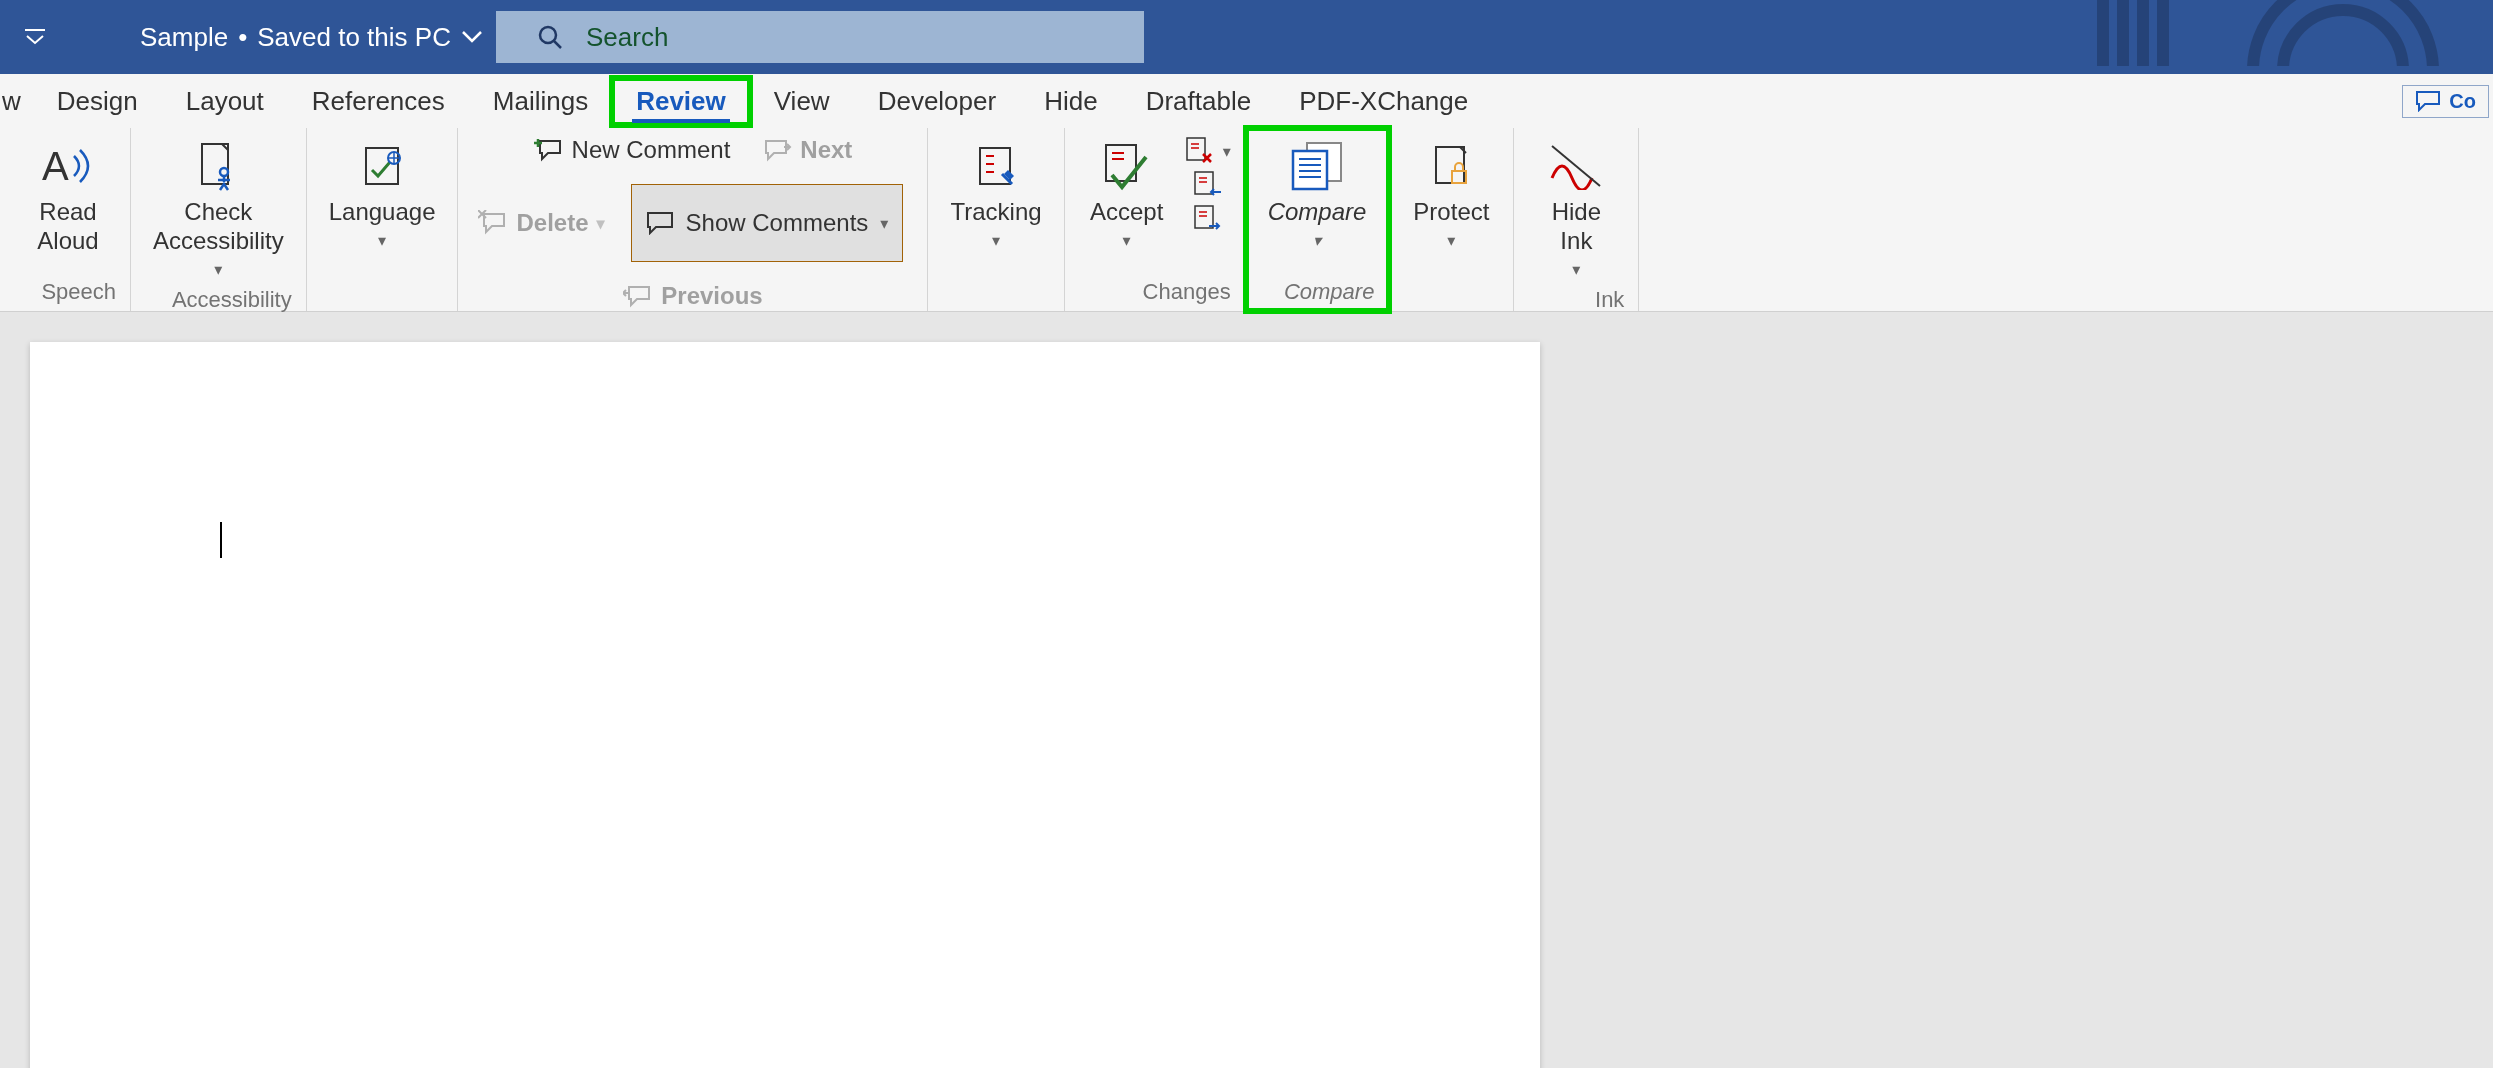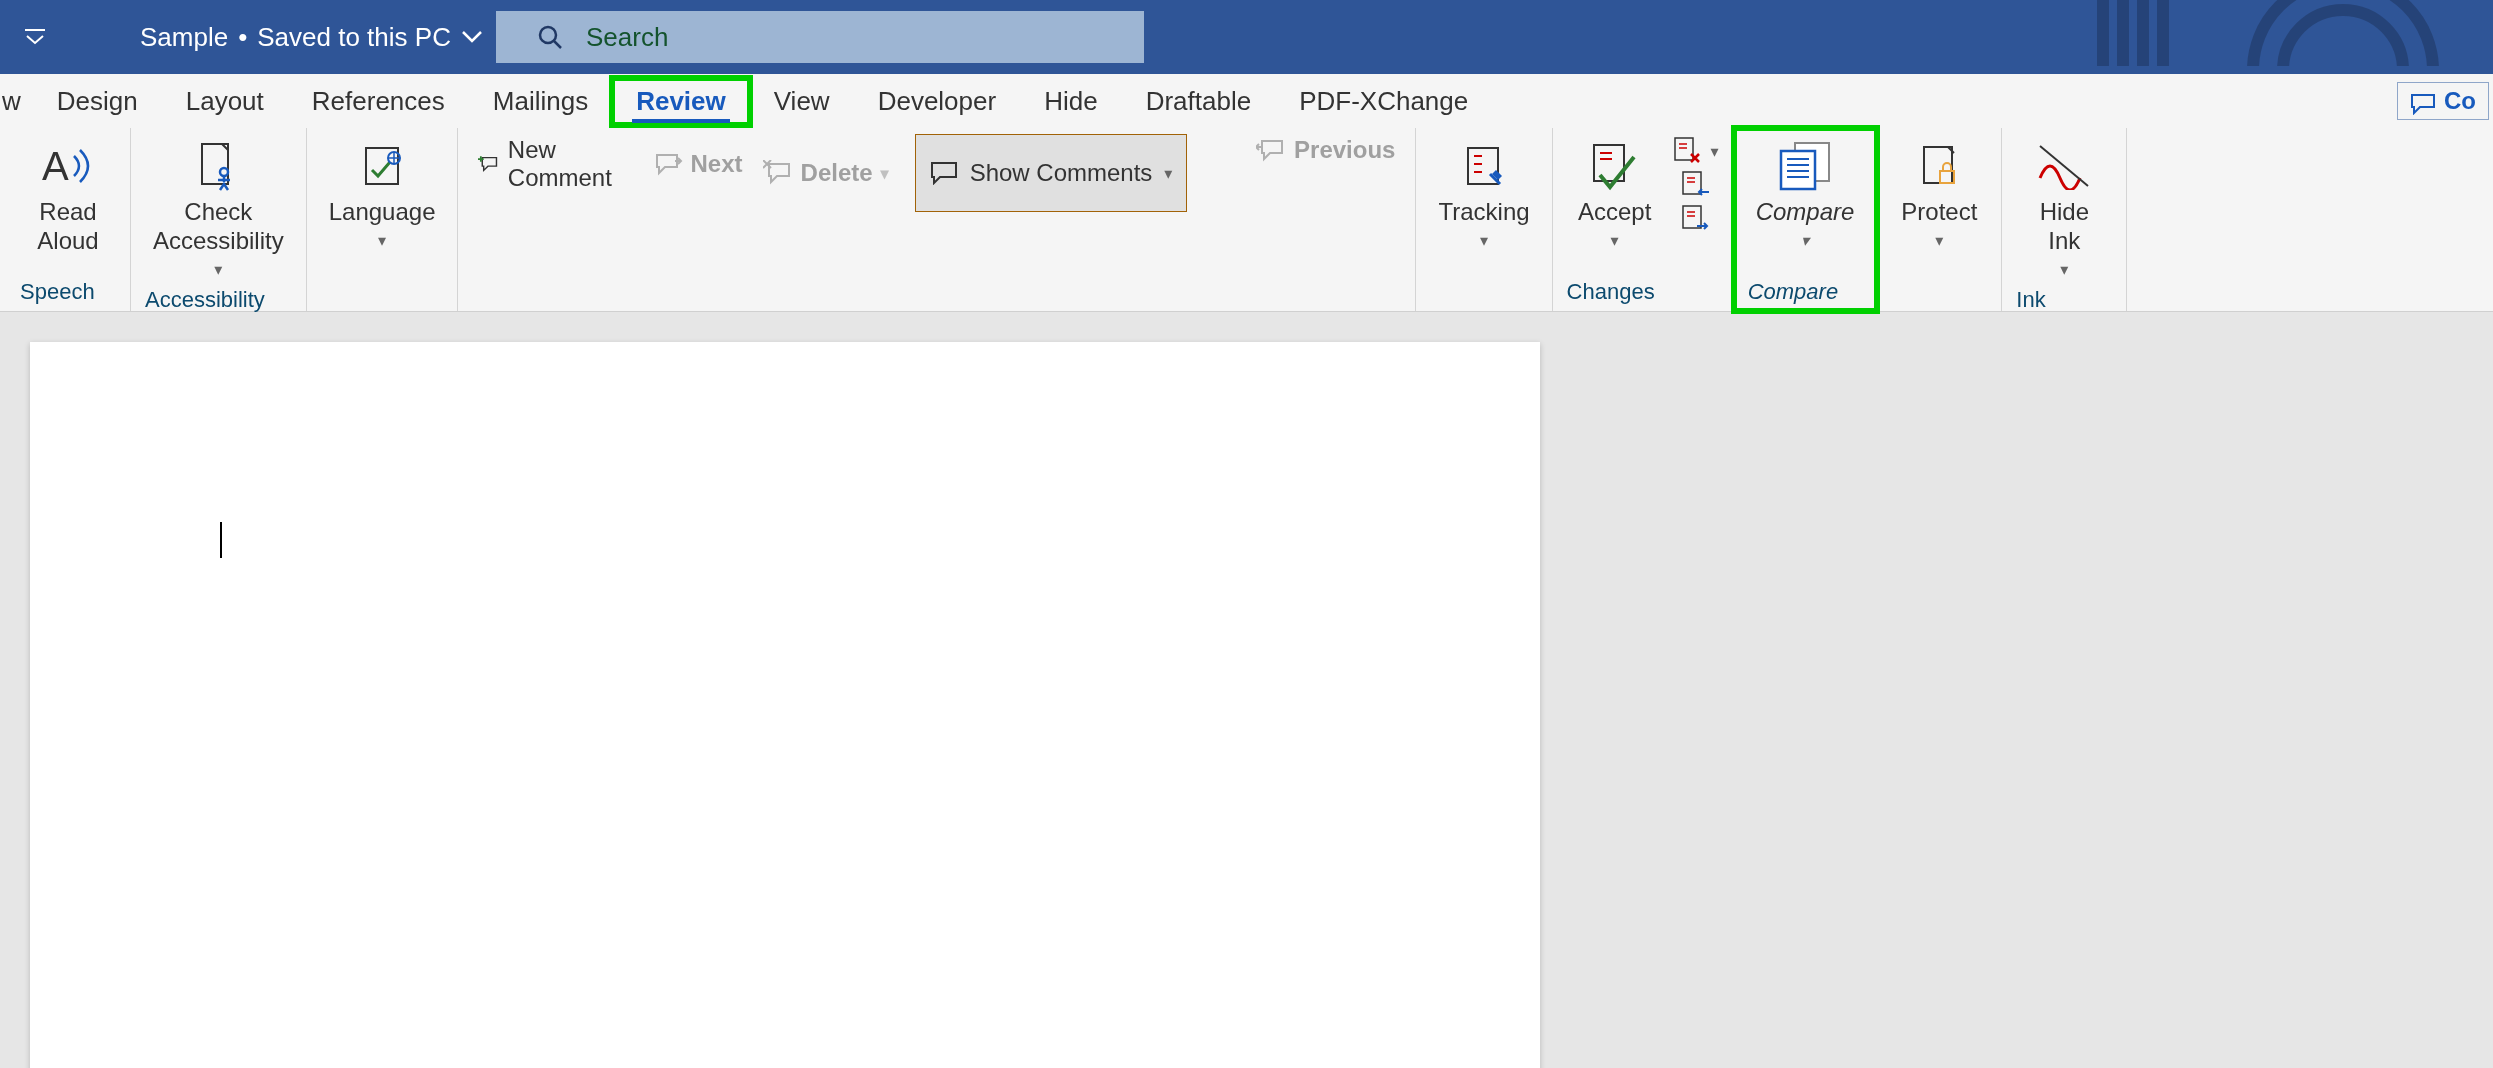--- a/index.html
+++ b/index.html
@@ -79,24 +79,24 @@
   }
   .tabs-right {
     margin-left: auto;
     display:flex;
     align-items:center;
     padding-right:4px;
   }
   .comments-btn {
     border:1px solid #8fa6c9;
     padding:4px 12px;
-    font-size:24px;
+    font-size:20px;
     color:#185abd;
     display:flex;
-    align-items:flex-end;
+    align-items:flex-start;
     gap:8px;
   }
 
   
   .ribbon {
     background: #f5f5f5;
     height: 184px;
     border-bottom: 1px solid #d0d0d0;
     display: flex;
     align-items: stretch;
@@ -113,23 +113,23 @@
     position:relative;
   }
   .ribbon-group-body {
     flex: 1;
     display:flex;
     align-items:flex-start;
     gap:10px;
   }
   .ribbon-group-label {
     font-size: 22px;
-    color:#0c4a6e;
+    color:#737373;
     padding: 4px 0 6px 0;
-    text-align:left;
+    text-align:right;
     width:100%;
   }
   .big-btn {
     display:flex;
     flex-direction:column;
     align-items:center;
     justify-content:flex-start;
     padding: 4px 8px;
     min-width:96px;
     text-align:center;
@@ -303,21 +303,21 @@
             </svg>
         </span>
         <span>Language</span>
         <span class="chev">▾</span>
       </div>
     </div>
     <div class="ribbon-group-label">&nbsp;</div>
   </div>
 
   <div class="ribbon-group" style="min-width:470px">
-    <div class="ribbon-group-body" style="flex-direction:row;align-items:flex-start;width:100%;gap:8px">
+    <div class="ribbon-group-body" style="flex-direction:column;align-items:center;width:100%;gap:18px">
       <div style="display:flex;gap:20px;align-items:center">
         <div class="small-btn">
           <svg width="30" height="26" viewBox="0 0 30 26">
               <path d="M6 4 h20 v12 h-12 l-6 6 v-6 h-2 z" stroke="#333" stroke-width="2" fill="none"></path>
               <path d="M4 2 v8 M0 6 h8" stroke="#2e7d32" stroke-width="2.5"></path>
             </svg>
           <span>New Comment</span>
         </div>
         <div class="small-btn disabled">
           <svg width="30" height="26" viewBox="0 0 30 26">

